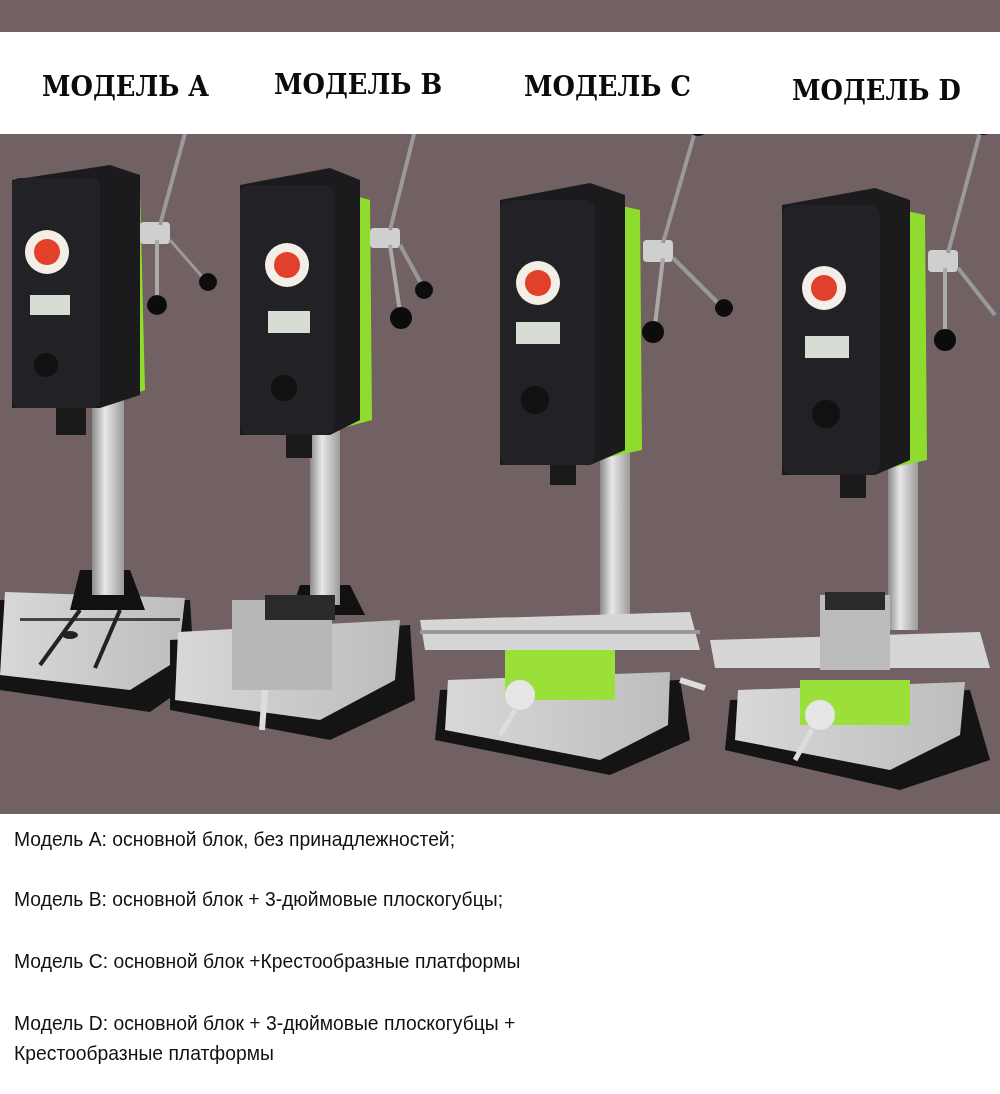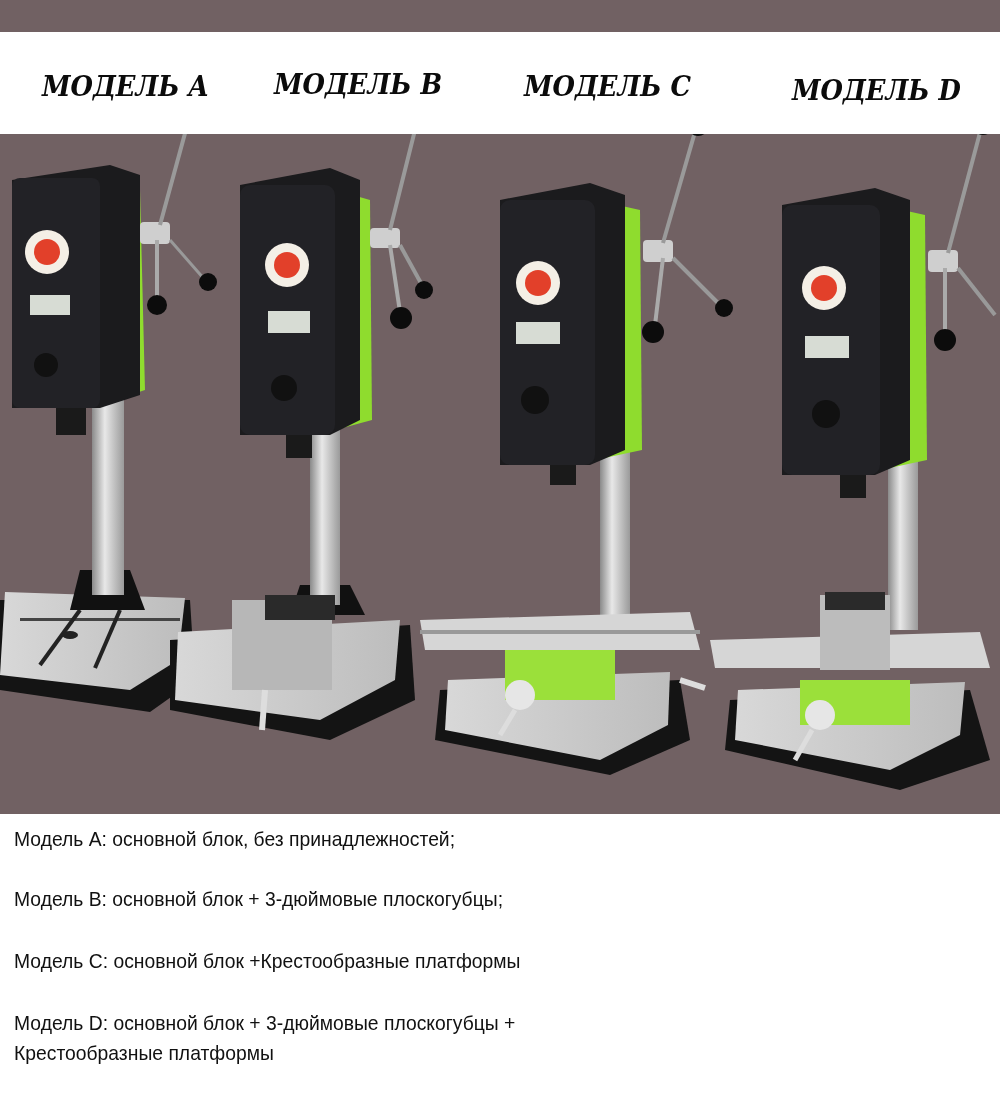--- a/index.html
+++ b/index.html
@@ -1,18 +1,18 @@
 <!DOCTYPE html>
 <html><head>
 <meta charset="utf-8">
 <style>
   html, body { margin: 0; padding: 0; }
   body { width: 1000px; height: 1094px; background: #ffffff; position: relative; overflow: hidden; font-family: "Liberation Sans", sans-serif; }
   .top-band { position: absolute; left: 0; top: 0; width: 1000px; height: 32px; background: #716163; }
-  .header-band { position: absolute; left: 0; top: 32px; width: 1000px; height: 88px; background: #ffffff; font-style: italic; }
+  .header-band { position: absolute; left: 0; top: 32px; width: 1000px; height: 88px; background: #ffffff; }
   .model-title { position: absolute; font-family: "DejaVu Serif", serif; font-weight: bold; font-size: 28px; color: #0b0b0b; letter-spacing: 0px; transform: scaleX(0.92); transform-origin: left; }
   .photo-band { position: absolute; left: 0; top: 134px; width: 1000px; height: 680px; background: #716163; overflow: hidden; }
   .desc { position: absolute; left: 14px; font-size: 21px; color: #111; line-height: 30px; transform: scaleX(0.92); transform-origin: left; white-space: nowrap; }
   svg { position: absolute; left: 0; top: 0; }
 </style>
 </head>
 <body>
 
 <div class="top-band"></div>
 <div class="header-band">

